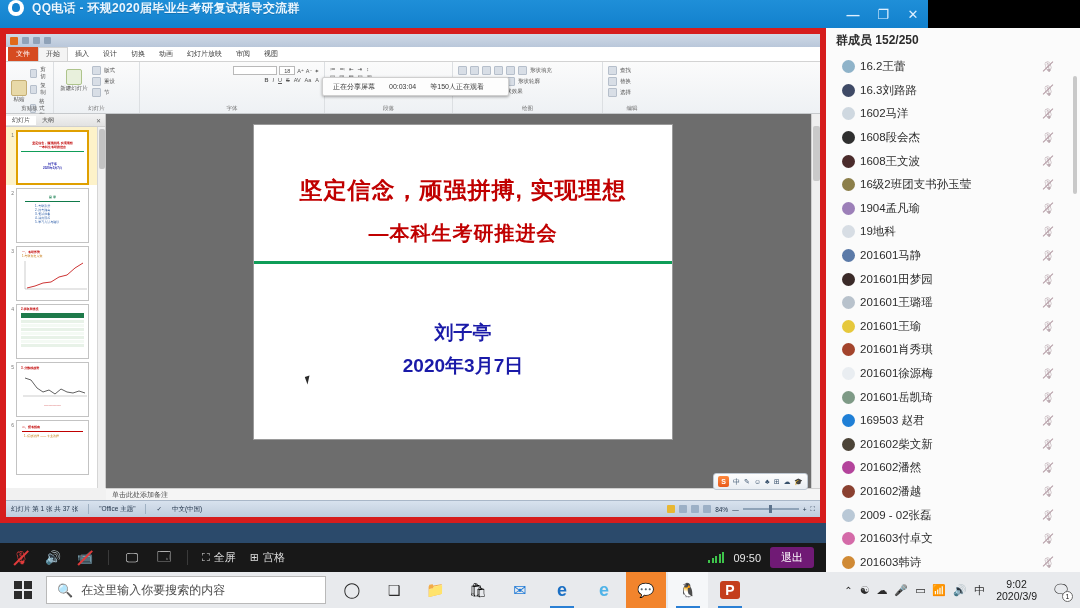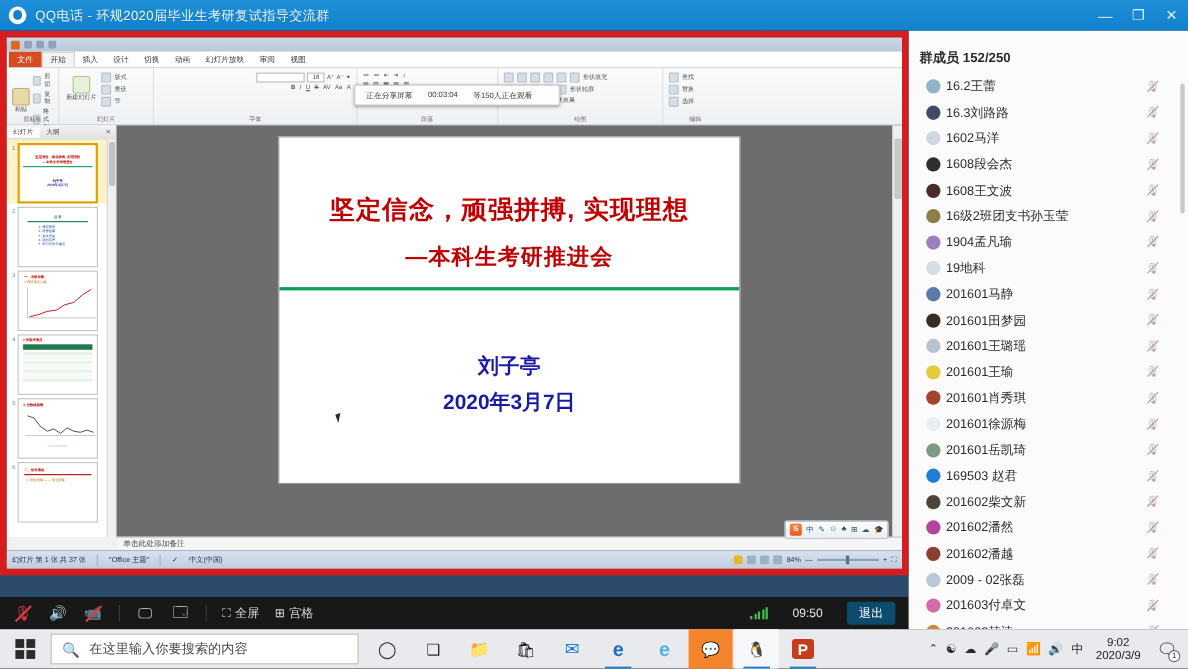--- a/index.html
+++ b/index.html
@@ -6,23 +6,23 @@
   html, body {
     width: 1080px; height: 608px;
     overflow: hidden;
     font-family: "Liberation Sans", "DejaVu Sans", sans-serif;
     background: #000;
   }
   #root { position: relative; width: 1080px; height: 608px; }
 
   
   .qq-titlebar {
-    position: absolute; left:0; top:0; width:1080px; height:28px;
+    position: absolute; left:0; top:0; width:928px; height:28px;
     background: linear-gradient(#1f8fd8,#1281cd);
-    display:flex; align-items:center;
+    display:flex; font-weight:bold;
   }
   .qq-logo {
     width:16px; height:16px; margin-left:8px; border-radius:50%;
     background:#fff; position:relative; flex:none;
   }
   .qq-logo::after{
     content:""; position:absolute; left:4px; top:3px; width:8px; height:9px;
     border-radius:50% 50% 45% 45%; background:#1281cd;
   }
   .qq-title {
@@ -201,34 +201,34 @@
   }
   .cb-ico{ width:18px;height:18px; display:flex; align-items:center; justify-content:center;
     color:#dcdcdc; font-size:13px; position:relative; }
   .cb-ico.muted{ color:#e03b3b; }
   .cb-ico.muted::after{
     content:""; position:absolute; left:-1px; top:8px; width:20px; height:1.5px;
     background:#e03b3b; transform:rotate(-45deg);
   }
   .cb-div{ width:1px; height:15px; background:#3a3a3a; }
   .cb-item{ display:flex; align-items:center; gap:4px; color:#dcdcdc; font-size:11px; }
-  .cb-right{ margin-left:auto; display:flex; align-items:center; gap:22px; }
+  .cb-right{ margin-left:auto; display:flex; align-items:center; gap:9px; }
   .bars{ display:flex; align-items:flex-end; gap:1.5px; height:11px; }
   .bars i{ width:2px; background:#3ec44b; display:block; }
   .timer{ color:#e6e6e6; font-size:11px; }
   .quit{
-    background:#0c4a6e; color:#fff; font-size:11px; padding:3px 11px; border-radius:3px;text-align:right;
+    background:#701a75; color:#fff; font-size:11px; padding:3px 11px; border-radius:3px;text-align:right;
   }
 
   
   .members{
     position:absolute; left:826px; top:28px; width:254px; height:544px;
     background:#fbfbfb; overflow:hidden;
   }
-  .members-head{ font-size:12px; color:#2b2b2b; padding:16px 0 6px 10px; font-weight:bold; }
+  .members-head{ font-size:12px; color:#2b2b2b; padding:4px 0 6px 10px; font-weight:bold; }
   .mrow{ display:flex; align-items:center; height:23.6px; padding-left:16px; }
   .avatar{
     width:13px;height:13px;border-radius:50%; flex:none; margin-right:5px;
     background:#b9c6d6;
   }
   .mname{ font-size:11.5px; color:#2c2c2c; white-space:nowrap; }
   .mic-off{
     margin-left:auto; margin-right:26px; width:12px;height:12px; position:relative;
     color:#b9a7ae; font-size:10px; display:flex; align-items:center; justify-content:center;
   }

